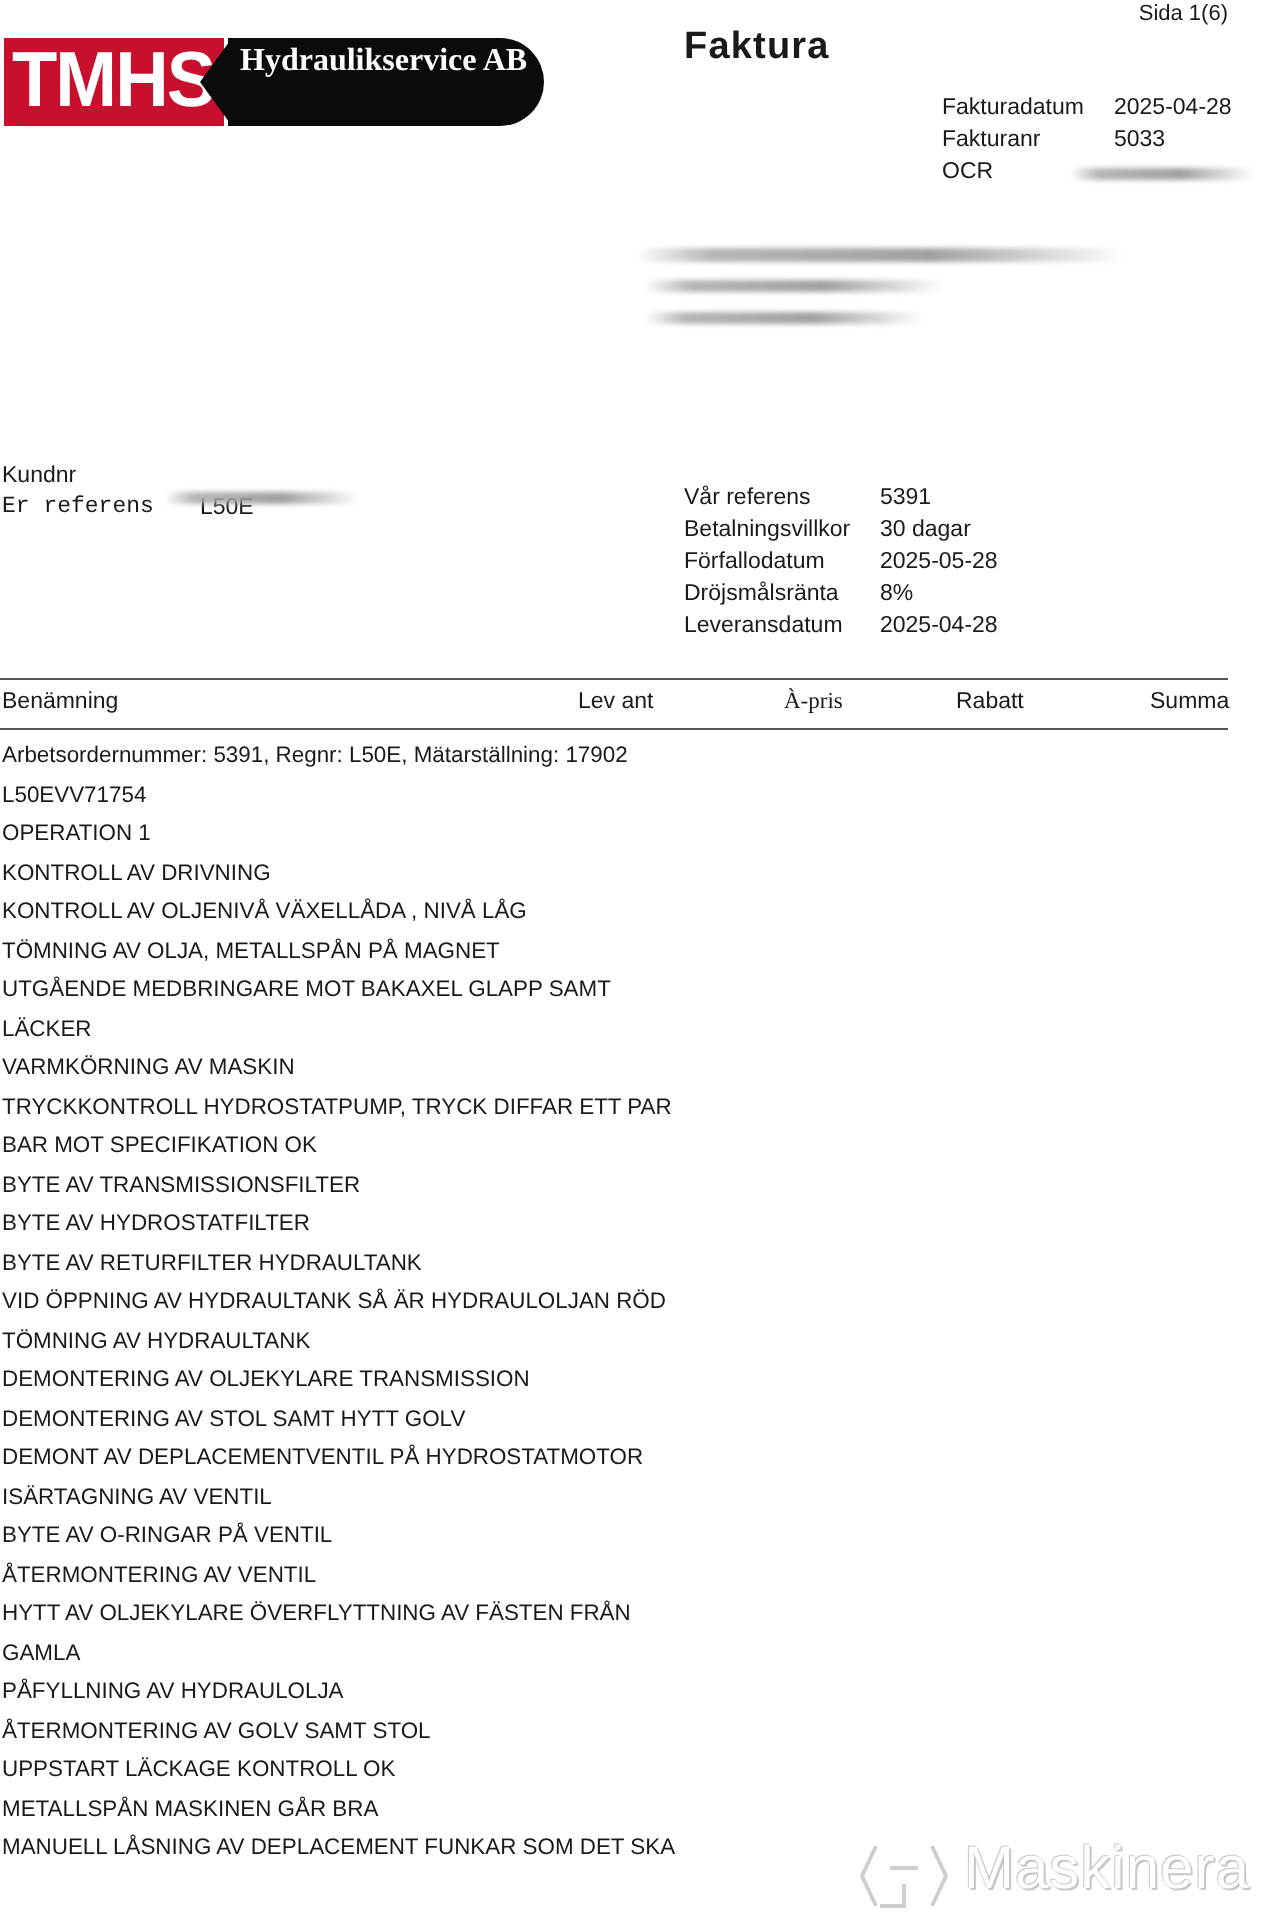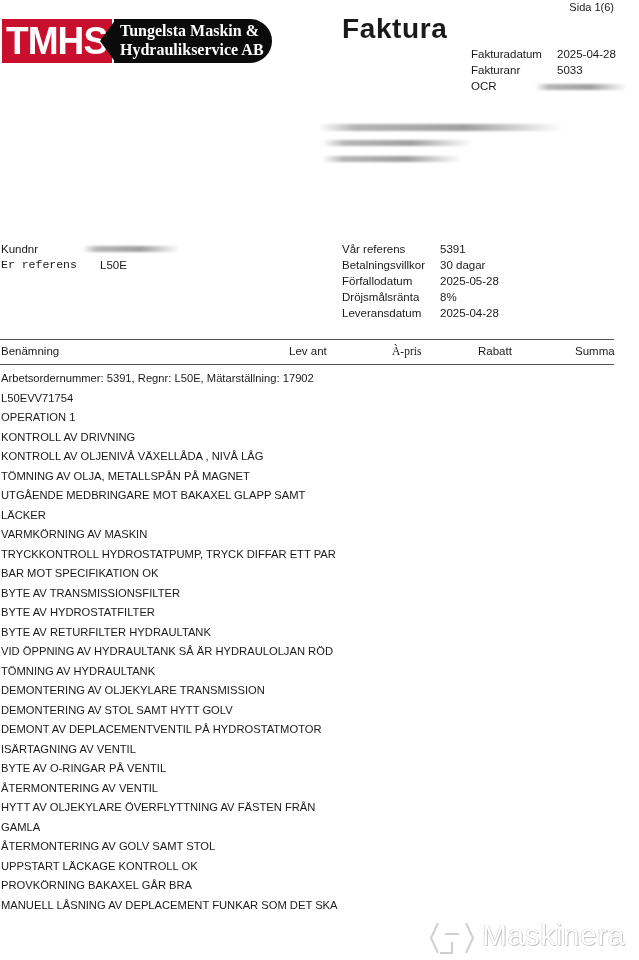--- a/index.html
+++ b/index.html
@@ -29,21 +29,21 @@
     border-top: 22px solid transparent; border-bottom: 22px solid transparent;
     border-right: 16px solid #0b0b0b;
   }
   .logo-text {
     position: absolute; left: 118px; top: 3px; color: #fff;
     font-family: "Liberation Serif", "DejaVu Serif", serif; font-weight: bold;
     font-size: 16px; line-height: 18.5px; white-space: nowrap;
   }
 
   .page-num { right: 25px; top: 1px; font-size: 11px; }
-  .title { left: 342px; top: 13px; font-size: 28px; font-weight: bold; letter-spacing: 0.6px; }
+  .title { left: 342px; top: 13px; font-size: 19px; font-weight: bold; letter-spacing: 0.6px; }
 
   .kv { font-size: 11.5px; line-height: 16px; }
   .kv .k { position: absolute; white-space: nowrap; }
   .kv .v { position: absolute; white-space: nowrap; }
 
   .blur {
     position: absolute; height: 6px; border-radius: 3px;
     background: linear-gradient(90deg, rgba(200,200,200,0) 0%, rgba(170,170,170,0.85) 15%, rgba(150,150,150,0.9) 60%, rgba(200,200,200,0) 100%);
     filter: blur(1.2px);
   }
@@ -65,42 +65,41 @@
 </style>
 </head>
 <body>
 
 <div class="abs logo">
   <div class="logo-red"></div>
   <div class="logo-tmhs">TMHS</div>
   <div class="logo-black"></div>
   <div class="logo-arrow"></div>
   <div class="logo-text">
-    <div>Tungelsta Maskin &amp;</div>
     <div>Hydraulikservice AB</div>
   </div>
 </div>
 
 <div class="abs page-num">Sida 1(6)</div>
 <div class="abs title">Faktura</div>
 
 <div class="abs kv" style="left:471px; top:46px; width:168px; height:50px;">
   <span class="k" style="left:0; top:0;">Fakturadatum</span>
   <span class="v" style="left:86px; top:0;">2025-04-28</span>
   <span class="k" style="left:0; top:16px;">Fakturanr</span>
   <span class="v" style="left:86px; top:16px;">5033</span>
   <span class="k" style="left:0; top:32px;">OCR</span>
 </div>
 <div class="blur" style="left:535px; top:84px; width:92px;"></div>
 
 <div class="blur" style="left:318px; top:124px; width:245px; height:7px;"></div>
 <div class="blur" style="left:322px; top:140px; width:150px;"></div>
 <div class="blur" style="left:322px; top:156px; width:140px;"></div>
 
-<div class="abs kv" style="left:1px; top:241px; width:300px; height:34px;">
+<div class="abs kv" style="left:1px; top:230px; width:300px; height:34px;">
   <span class="k" style="left:0; top:0;">Kundnr</span>
   <span class="k" style="left:0; top:16px;font-family:Liberation Mono, monospace;">Er referens</span>
   <span class="v" style="left:99px; top:16px;">L50E</span>
 </div>
 <div class="blur" style="left:82px; top:246px; width:98px;"></div>
 
 <div class="abs kv" style="left:342px; top:241px; width:297px; height:82px;">
   <span class="k" style="left:0; top:0;">Vår referens</span>
   <span class="v" style="left:98px; top:0;">5391</span>
   <span class="k" style="left:0; top:16px;">Betalningsvillkor</span>
@@ -141,23 +140,24 @@
   <div class="line">VID ÖPPNING AV HYDRAULTANK SÅ ÄR HYDRAULOLJAN RÖD</div>
   <div class="line">TÖMNING AV HYDRAULTANK</div>
   <div class="line">DEMONTERING AV OLJEKYLARE TRANSMISSION</div>
   <div class="line">DEMONTERING AV STOL SAMT HYTT GOLV</div>
   <div class="line">DEMONT AV DEPLACEMENTVENTIL PÅ HYDROSTATMOTOR</div>
   <div class="line">ISÄRTAGNING AV VENTIL</div>
   <div class="line">BYTE AV O-RINGAR PÅ VENTIL</div>
   <div class="line">ÅTERMONTERING AV VENTIL</div>
   <div class="line">HYTT AV OLJEKYLARE ÖVERFLYTTNING AV FÄSTEN FRÅN</div>
   <div class="line">GAMLA</div>
+  <div class="line">PÅFYLLNING AV HYDRAULOLJA</div>
   <div class="line">ÅTERMONTERING AV GOLV SAMT STOL</div>
   <div class="line">UPPSTART LÄCKAGE KONTROLL OK</div>
-  <div class="line">PROVKÖRNING BAKAXEL GÅR BRA</div>
+  <div class="line">METALLSPÅN MASKINEN GÅR BRA</div>
   <div class="line">MANUELL LÅSNING AV DEPLACEMENT FUNKAR SOM DET SKA</div>
 </div>
 
 <div class="abs watermark">
   <svg class="abs" style="left:0; top:0;" width="48" height="36" viewBox="0 0 48 36">
     <g fill="none" stroke="#cfcfcf" stroke-width="2">
       <path d="M10 3 L3 18 L10 33"></path>
       <path d="M38 3 L45 18 L38 33"></path>
       <path d="M17 14 L31 14"></path>
       <path d="M24 22 L24 33 L12 33"></path>

